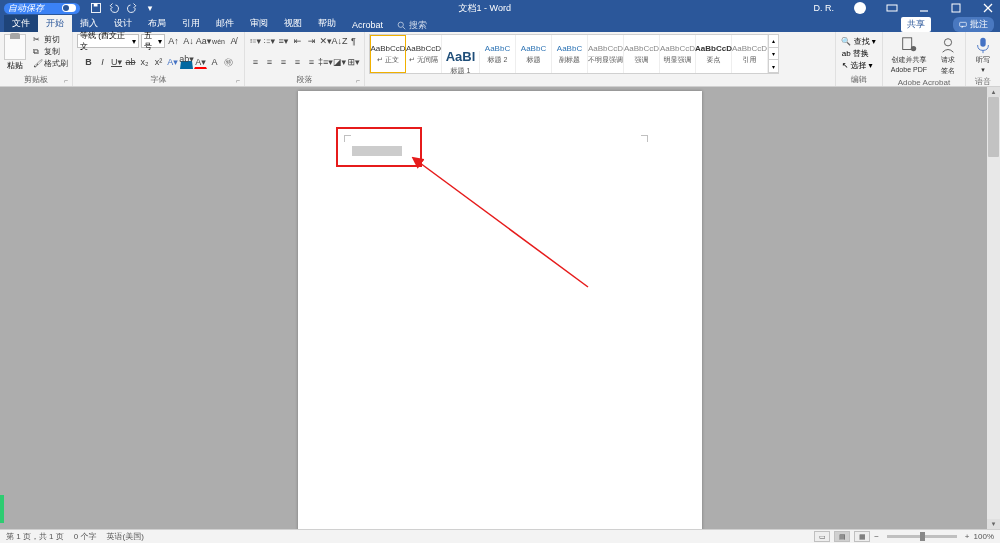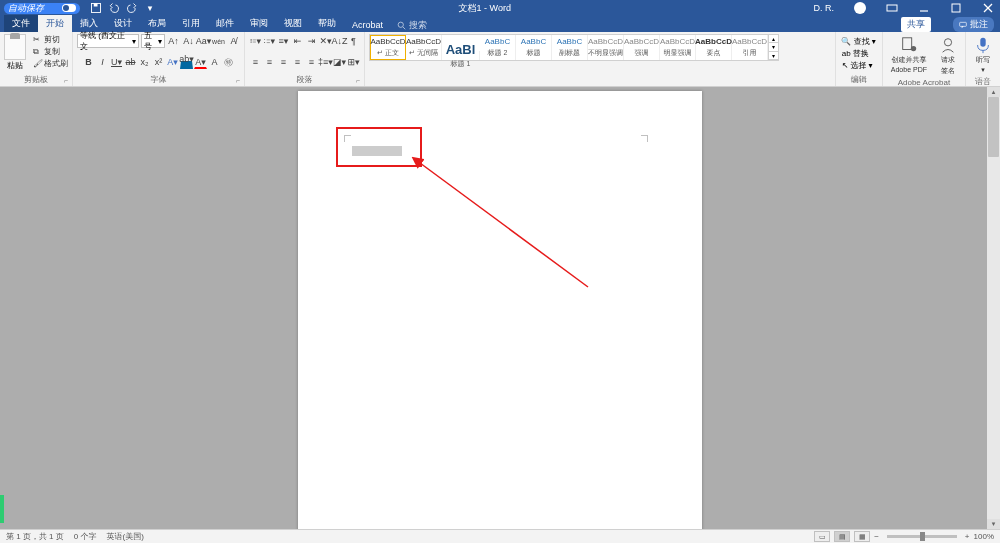--- a/index.html
+++ b/index.html
@@ -48,21 +48,21 @@
 .bold { font-weight: bold; }
 .italic { font-style: italic; }
 .underline { text-decoration: underline; }
 .strike { text-decoration: line-through; }
 .color-bar { border-bottom: 2px solid red; }
 .color-bar-y { border-bottom: 8px solid #0369a1; }
 
 .para-row { display: flex; align-items: center; gap: 1px; }
 .list-icon { width: 13px; height: 13px; }
 
-.styles-gallery { display: flex; border: 1px solid #d0d0d0; background: #fff; height: 27px; }
+.styles-gallery { display: flex; border: 1px solid #d0d0d0; background: #fff; height: 40px; }
 .style-item { width: 36px; display: flex; flex-direction: column; align-items: center; justify-content: center; border-right: 1px solid #eee; cursor: pointer; }
 .style-item.wide { width: 38px; margin-top: 16px; }
 .style-preview { font-size: 8px; color: #333; }
 .style-preview.big { font-size: 13px; font-weight: bold; color: #1f4e79; }
 .style-preview.blue { color: #2e74b5; }
 .style-preview.gray { color: #888; }
 .style-name { font-size: 7px; color: #555; margin-top: 2px; }
 .style-selected { border: 1px solid #f0b000; }
 .gallery-more { width: 10px; display: flex; flex-direction: column; border-left: 1px solid #d0d0d0; }
 .gallery-more div { flex: 1; display: flex; align-items: center; justify-content: center; font-size: 6px; cursor: pointer; border-bottom: 1px solid #d0d0d0; }

